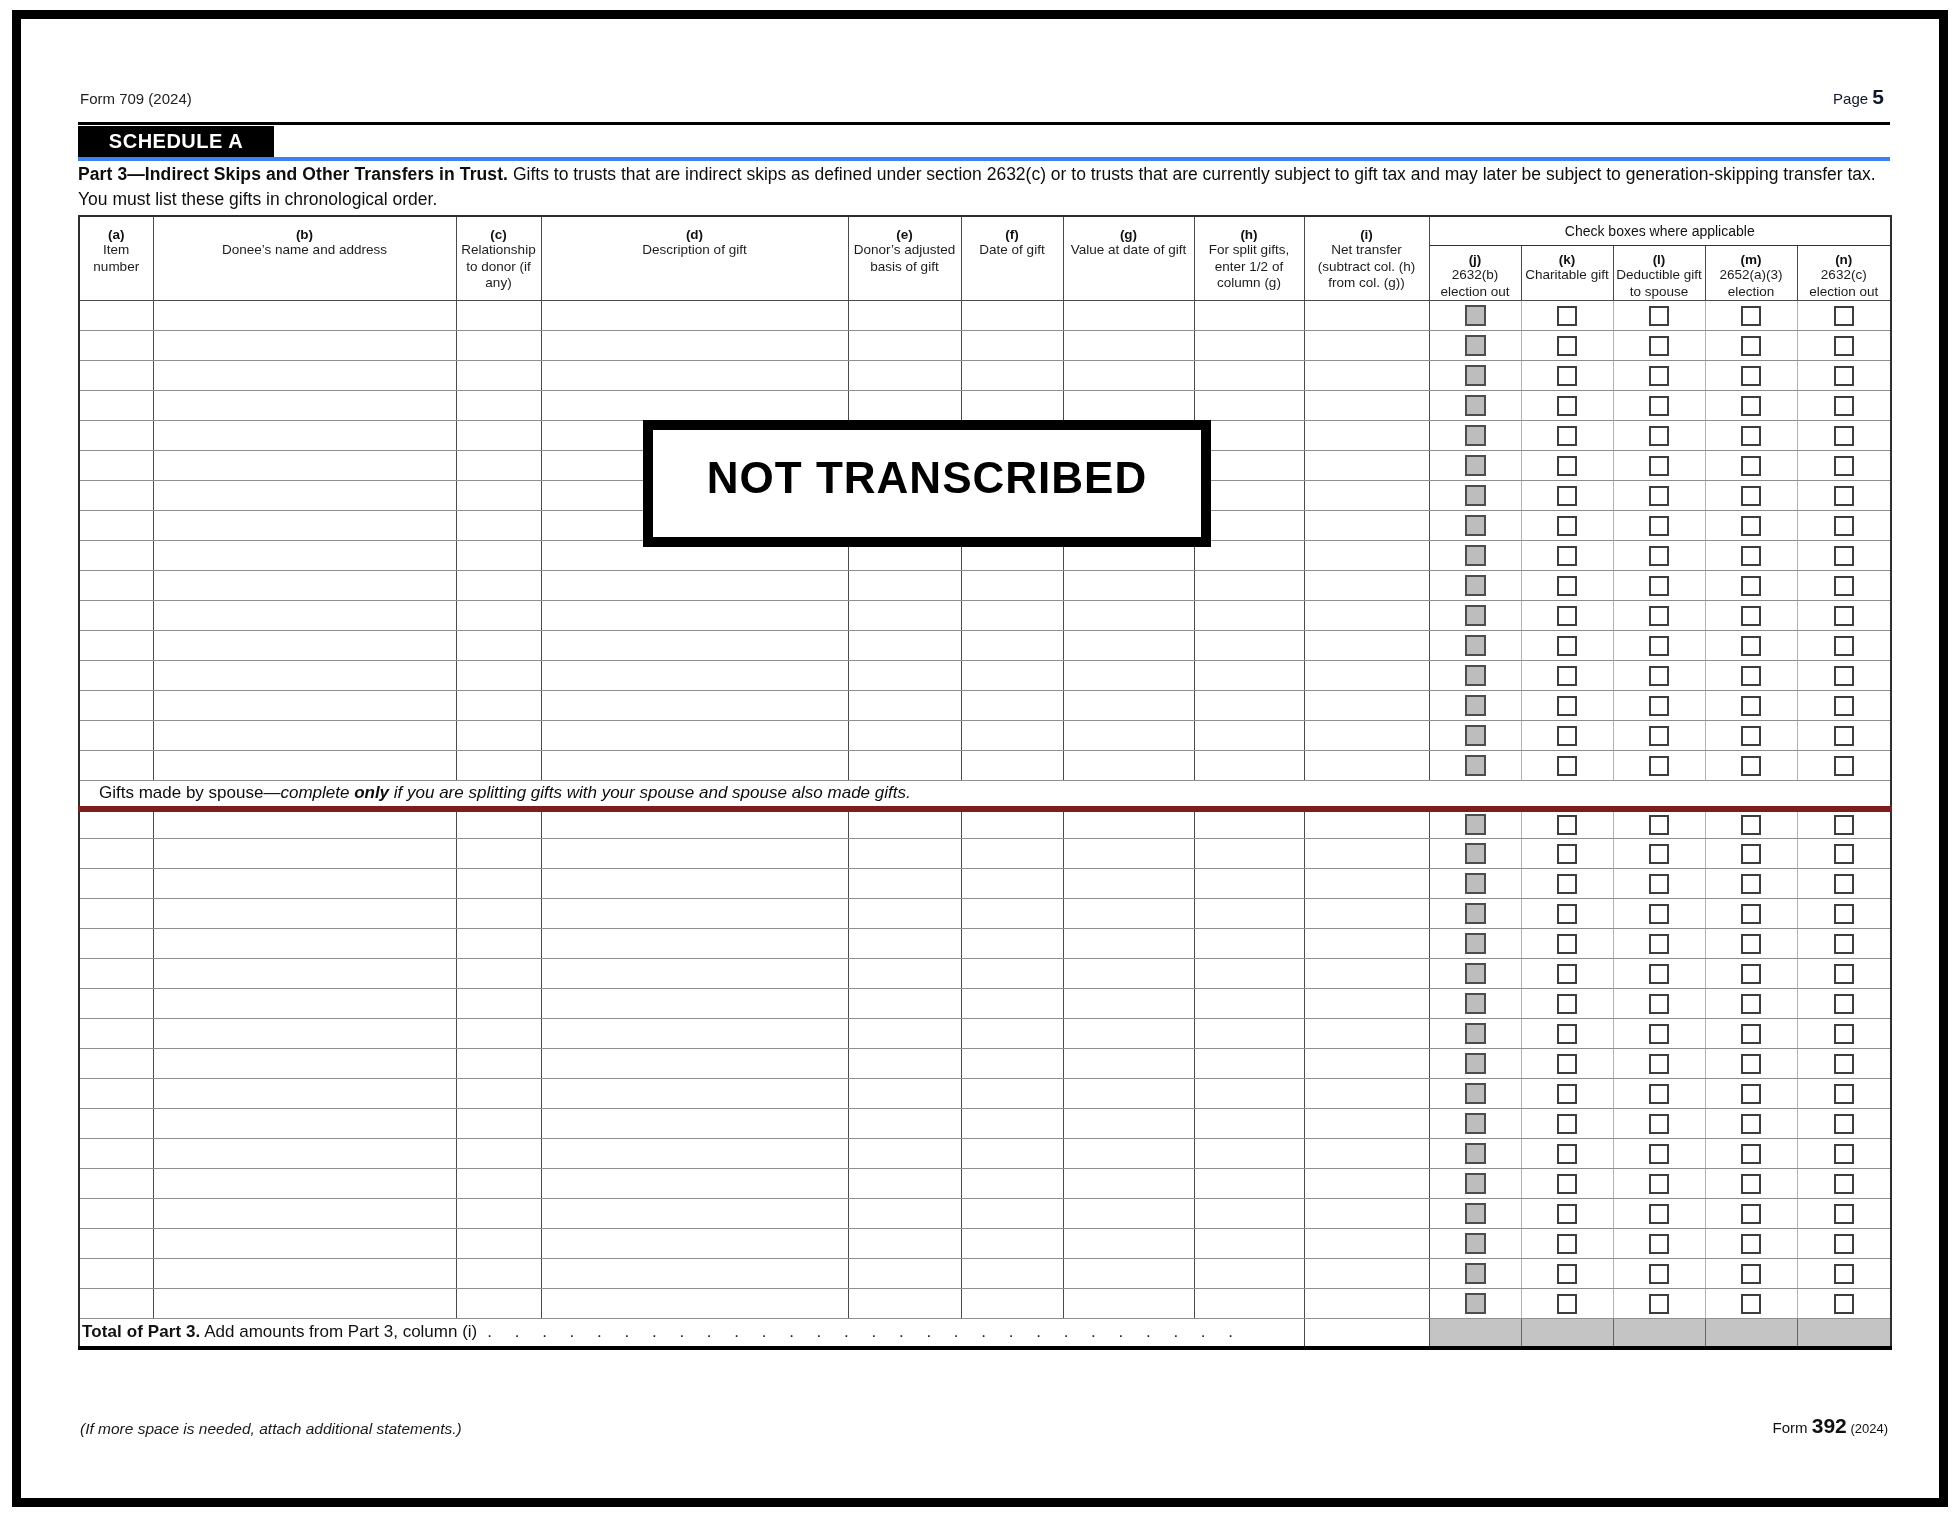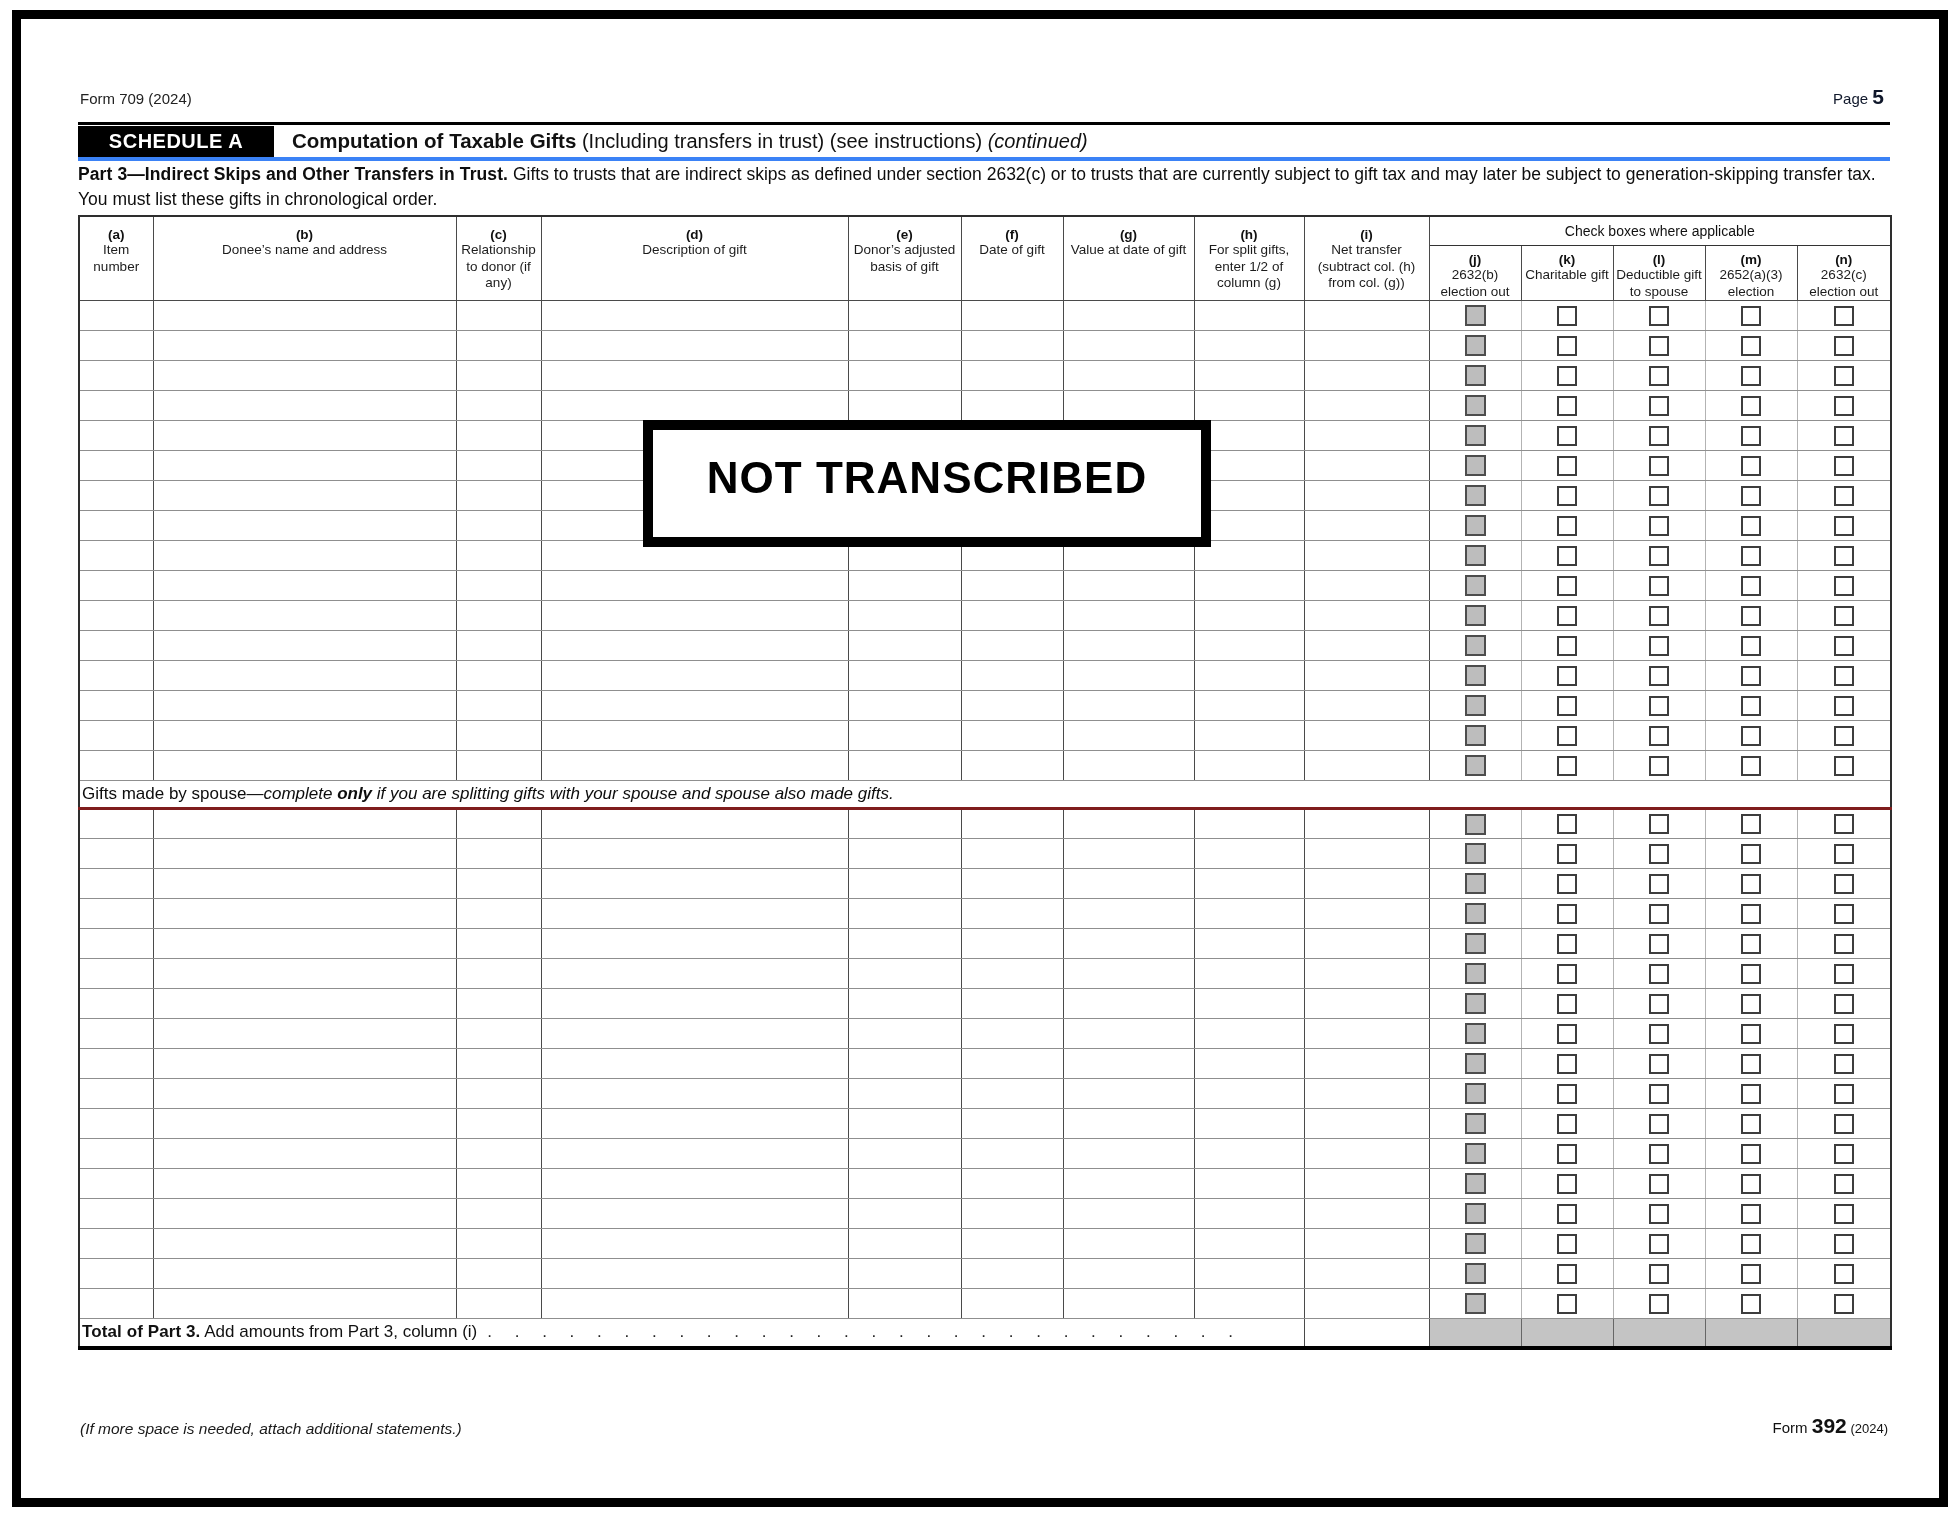--- a/index.html
+++ b/index.html
@@ -43,22 +43,22 @@
   tr.data-row { height:30px; }
   tr.data-row td { border-top:1px solid #8f8f8f; border-bottom:1px solid #8f8f8f;
     border-left:1px solid #4a4a4a; border-right:1px solid #4a4a4a; }
   tr.data-row td.cbcell { border-left:1px solid #b3b3b3; border-right:1px solid #b3b3b3; }
   tr.data-row td.cbcell-first { border-left:1px solid #3a3a3a; }
   .cb { margin:0 auto; box-sizing:border-box; }
   .cb-gray  { width:21px; height:21px; background:#bdbdbd; border:2px solid #4d4d4d; }
   .cb-white { width:20px; height:20px; background:#fff;    border:2px solid #3d3d3d; }
 
   tr.spouse-row { height:28px; }
-  tr.spouse-row td { font-size:17px; padding:0 0 0 2px; vertical-align:middle;
-    border-top:1px solid #9a9a9a; border-bottom:3px solid #7f1d1d; color:#0d0d0d; }
+  tr.spouse-row td { font-size:17px; padding:0 0 0 19px; vertical-align:middle;
+    border-top:1px solid #9a9a9a; border-bottom:6px solid #7f1d1d; color:#0d0d0d; }
   tr.spouse-row .it  { font-style:italic; }
   tr.spouse-row .bit { font-style:italic; font-weight:bold; }
 
   tr.total-row { height:29px; }
   tr.total-row td { border-top:1px solid #333; vertical-align:middle; }
   td.total-label { font-size:17px; white-space:nowrap; overflow:hidden; padding-left:2px; }
   td.total-label b { letter-spacing:.1px; }
   .dots { word-spacing:18px; padding-left:10px; color:#222; }
   td.gray-cell { background:#c4c4c4; border-left:1px solid #666; border-right:1px solid #666; }
   td.total-i { background:#fff; border-left:1px solid #000; }
@@ -81,23 +81,20 @@
 <div class="hdr-left">Form 709 (2024)</div>
 <div class="hdr-right">
   <span>Page</span>
   <span class="pgnum">5</span>
 </div>
 
 <div class="thickline"></div>
 
 <div class="schedule-bar">
   <div class="schedule-label">SCHEDULE A</div>
-  <div class="schedule-title">
-    <span class="t-bold">Computation of Taxable Gifts</span><span> (Including transfers in trust) (see instructions) </span><span class="t-ital">(continued)</span>
-  </div>
 </div>
 
 <div class="part3">
   <b>Part 3—Indirect Skips and Other Transfers in Trust.</b><span> Gifts to trusts that are indirect skips as defined under section 2632(c) or to trusts that are currently subject to gift tax and may later be subject to generation-skipping transfer tax. You must list these gifts in chronological order.</span>
 </div>
 
 <table class="gift-table">
   <colgroup>
     <col style="width:74px">
       <col style="width:303px">

